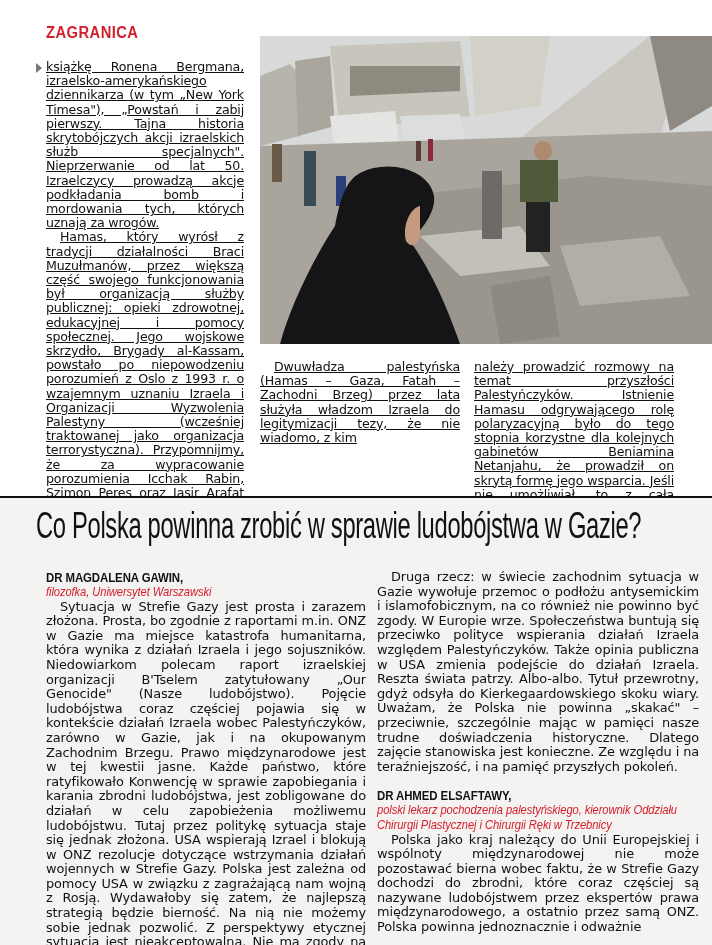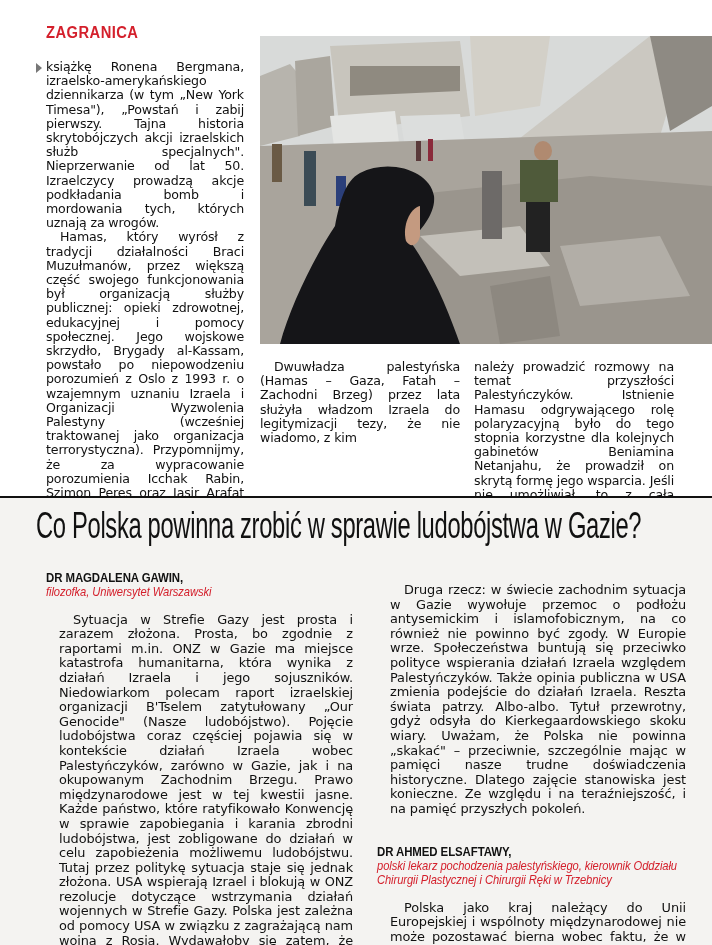--- a/index.html
+++ b/index.html
@@ -15,21 +15,21 @@
     transform: scaleX(0.92); transform-origin: left top;
   }
   .photo {
     position: absolute; left: 260px; top: 36px; width: 452px; height: 308px;
     overflow: hidden;
     background: linear-gradient(180deg, #e9ebec 0%, #cfd1d0 25%, #b9b6b0 50%, #a19d96 75%, #8b8882 100%);
   }
   .photo svg { display: block; width: 100%; height: 100%; }
   .col {
     position: absolute; font-size: 12.6px; line-height: 14.2px;
-    text-align: justify; letter-spacing: -0.15px;
+    text-align: justify; letter-spacing: -0.15px; text-decoration: underline;
   }
   .col p { margin: 0; text-indent: 14px; }
   .col p.noindent { text-indent: 0; }
   .col1 { left: 46px; top: 60px; width: 198px; }
   .col2 { left: 260px; top: 360px; width: 200px; }
   .col3 { left: 474px; top: 360px; width: 200px; }
   .bullet {
     position: absolute; left: 36px; top: 63px; width: 0; height: 0;
     border-top: 5px solid transparent; border-bottom: 5px solid transparent;
     border-left: 6px solid #777;
@@ -42,21 +42,21 @@
   .headline {
     position: absolute; left: 36px; top: 506px; white-space: nowrap;
     font-family: "Liberation Sans", sans-serif; font-size: 36px; line-height: 40px;
     color: #111; transform: scaleX(0.66); transform-origin: left top;
     letter-spacing: -0.5px;
   }
   .dcol {
     position: absolute; font-size: 12.9px; line-height: 14.6px;
     text-align: justify; letter-spacing: -0.1px;
   }
-  .dcol p { margin: 13px; text-indent: 14px; }
+  .dcol p { margin: 0; text-indent: 14px; }
   .dleft { left: 46px; top: 570px; width: 320px; }
   .dright { left: 377px; top: 570px; width: 322px; }
   .author {
     font-family: "Liberation Sans", sans-serif; font-weight: bold; font-size: 13px;
     line-height: 15px; text-transform: uppercase; display: block;
     transform: scaleX(0.88); transform-origin: left top; white-space: nowrap;
   }
   .role {
     font-family: "Liberation Sans", sans-serif; font-style: italic; color: #d4202c;
     font-size: 13px; line-height: 14.6px; display: block;

